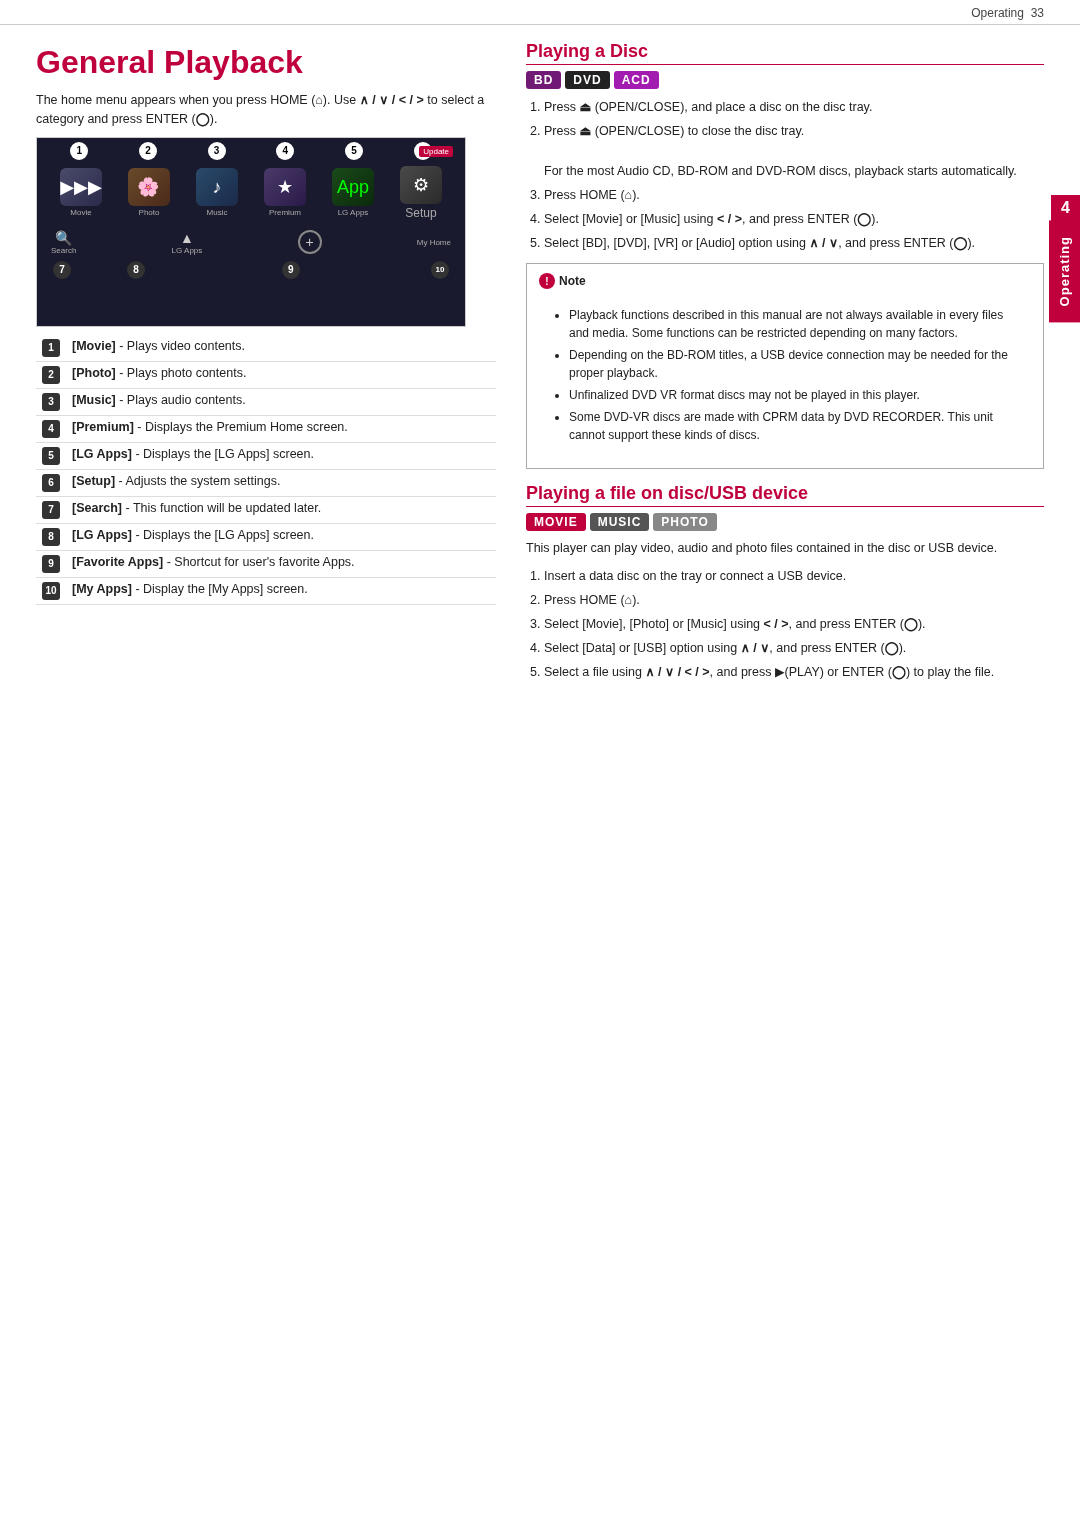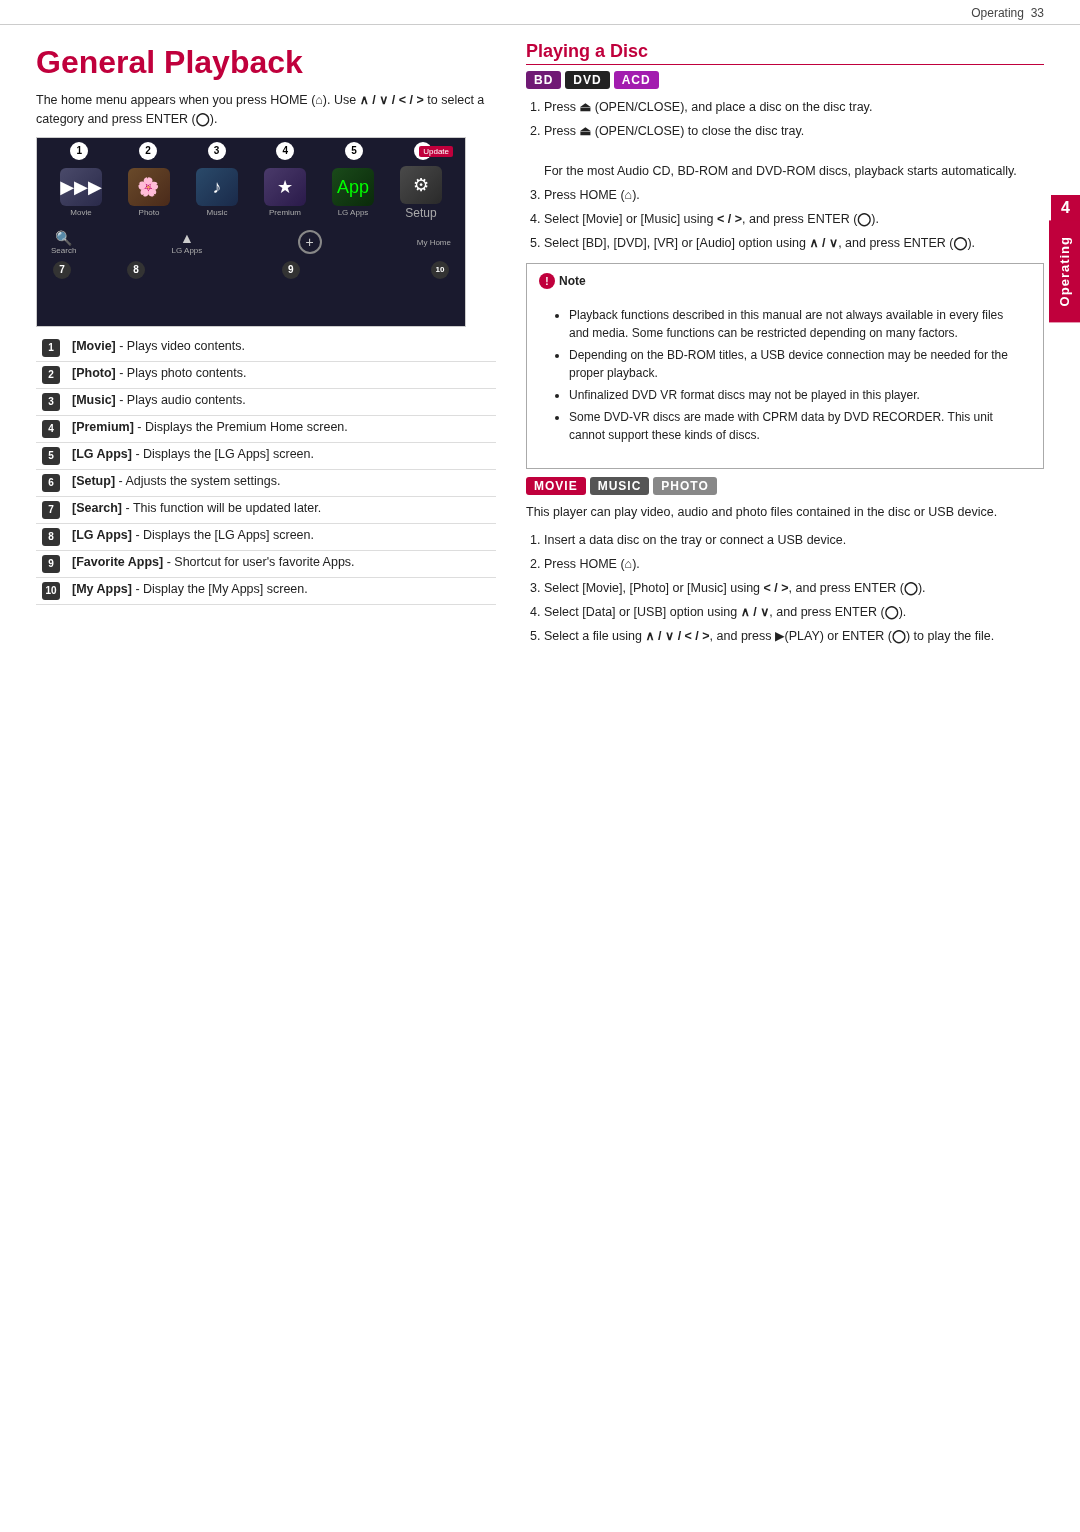--- a/index.html
+++ b/index.html
@@ -498,20 +498,21 @@
         <span>Note</span>
       </div>
       <ul class="note-list">
         <li>Playback functions described in this manual are not always available in every files and media. Some functions can be restricted depending on many factors.</li>
         <li>Depending on the BD-ROM titles, a USB device connection may be needed for the proper playback.</li>
         <li>Unfinalized DVD VR format discs may not be played in this player.</li>
         <li>Some DVD-VR discs are made with CPRM data by DVD RECORDER. This unit cannot support these kinds of discs.</li>
       </ul>
     </div>
 
+    <h2 class="section-heading">Playing a file on disc/USB device</h2>
 
     <div class="disc-badges">
       <span class="disc-badge movie">MOVIE</span>
       <span class="disc-badge music">MUSIC</span>
       <span class="disc-badge photo">PHOTO</span>
     </div>
 
     <p class="section-text">This player can play video, audio and photo files contained in the disc or USB device.</p>
 
     <ol class="steps">

